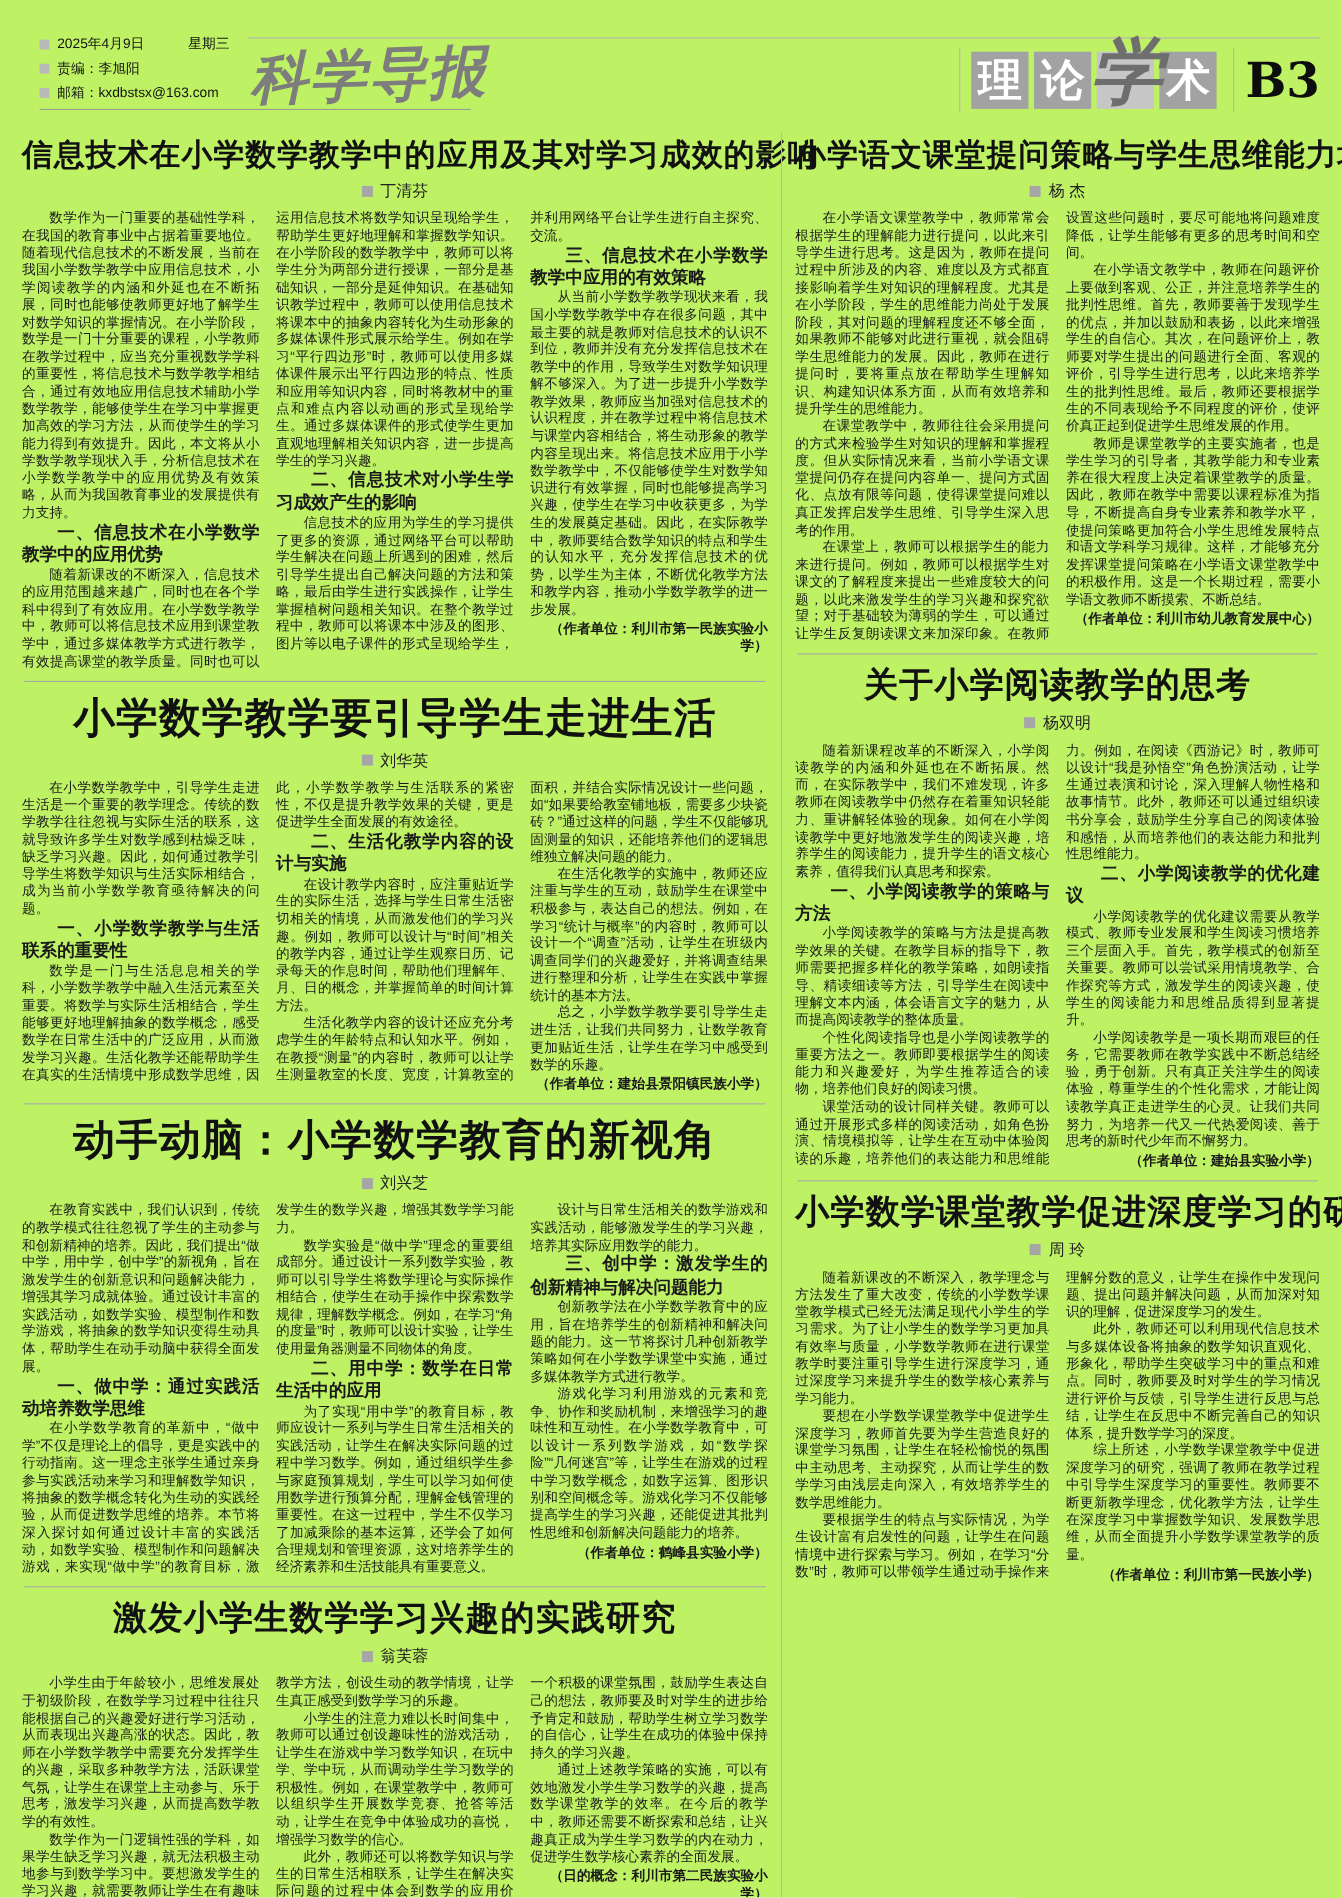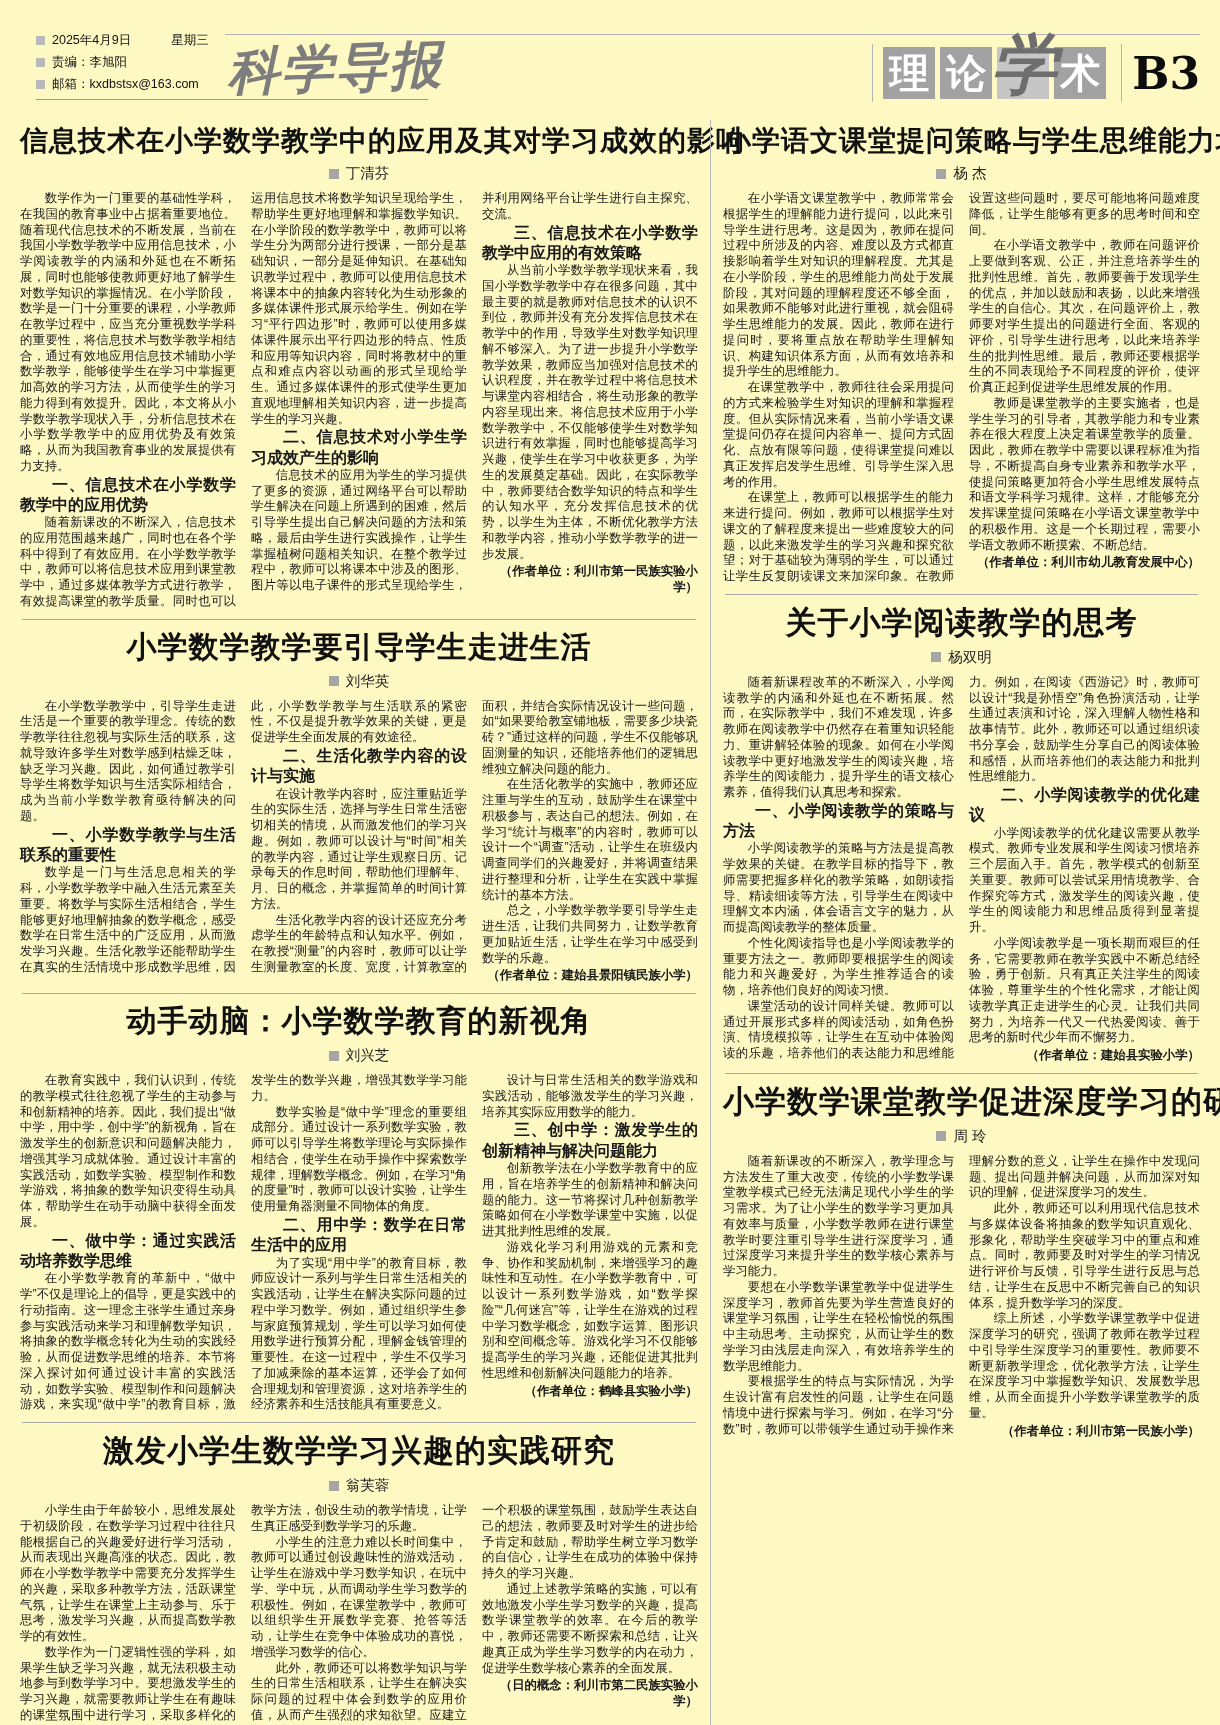--- a/index.html
+++ b/index.html
@@ -1,16 +1,16 @@
 <!DOCTYPE html>
 <html><head>
 <meta charset="utf-8">
 <style>
   html,body{margin:0;padding:0;background:#e8e8e4;}
-  .page{position:relative;width:1220px;height:1725px;margin:0 auto;background:#fef9c3;
+  .page{position:relative;width:1220px;height:1725px;margin:0 auto;background:#bef264;
         font-family:"Liberation Sans","DejaVu Sans",sans-serif;color:#1c1c1c;overflow:hidden;
         box-sizing:border-box;padding:18px 20px 10px 20px;}
   
   .hdr{position:relative;height:88px;}
   .hdr-info{position:absolute;left:16px;top:12px;width:400px;font-size:12.5px;line-height:1.75;color:#111;}
   .hdr-line{display:flex;align-items:center;gap:7px;white-space:nowrap;}
   .hsq{display:inline-block;width:9px;height:9px;background:#b9b9b9;flex:0 0 auto;}
   .hdr-info .rule{border-bottom:1.5px solid #9a9a9a;margin-top:3px;width:392px;}
   .date-gap{display:inline-block;width:26px;}
   .masthead{position:absolute;left:200px;top:16px;width:230px;text-align:center;
@@ -27,21 +27,21 @@
   .pageno{font-family:"DejaVu Serif","Liberation Serif",serif;font-weight:bold;font-size:44px;color:#0d0d0d;}
   
   .content{display:flex;margin-top:10px;}
   .col-left{width:678px;flex:0 0 auto;}
   .vdivider{width:1px;background:#b8b8b8;margin:4px 12px 0 12px;flex:0 0 auto;}
   .col-right{flex:1 1 auto;min-width:0;}
   article{margin-bottom:2px;}
   .headline{margin:6px 0 2px 0;text-align:center;font-weight:bold;color:#111;
             letter-spacing:1px;white-space:nowrap;}
   .hl-a{font-size:28px;}   
-  .hl-b{font-size:30px;text-align:center;}   
+  .hl-b{font-size:38px;text-align:center;}   
   .hl-c{font-size:31px;}   
   .byline{display:flex;align-items:center;justify-content:center;gap:7px;
           font-size:14.5px;font-weight:normal;color:#222;margin:4px 0 8px 0;}
   .bsq{display:inline-block;width:10px;height:10px;background:#a6a6a6;}
   .abody{column-gap:15px;text-align:justify;font-size:12.4px;line-height:1.27;color:#191919;}
   .cols-3{column-count:3;}
   .cols-2{column-count:2;}
   .body-p{margin:0;text-indent:2em;}
   .subhead{margin:0;text-indent:2em;font-weight:bold;font-size:16px;}
   .attr{margin:2px 0 0 0;text-align:right;font-weight:bold;}
@@ -141,21 +141,21 @@
         </div>
         <div class="abody cols-3">
             <p class="body-p">在教育实践中，我们认识到，传统的教学模式往往忽视了学生的主动参与和创新精神的培养。因此，我们提出“做中学，用中学，创中学”的新视角，旨在激发学生的创新意识和问题解决能力，增强其学习成就体验。通过设计丰富的实践活动，如数学实验、模型制作和数学游戏，将抽象的数学知识变得生动具体，帮助学生在动手动脑中获得全面发展。</p>
             <h4 class="subhead">一、做中学：通过实践活动培养数学思维</h4>
             <p class="body-p">在小学数学教育的革新中，“做中学”不仅是理论上的倡导，更是实践中的行动指南。这一理念主张学生通过亲身参与实践活动来学习和理解数学知识，将抽象的数学概念转化为生动的实践经验，从而促进数学思维的培养。本节将深入探讨如何通过设计丰富的实践活动，如数学实验、模型制作和问题解决游戏，来实现“做中学”的教育目标，激发学生的数学兴趣，增强其数学学习能力。</p>
             <p class="body-p">数学实验是“做中学”理念的重要组成部分。通过设计一系列数学实验，教师可以引导学生将数学理论与实际操作相结合，使学生在动手操作中探索数学规律，理解数学概念。例如，在学习“角的度量”时，教师可以设计实验，让学生使用量角器测量不同物体的角度。</p>
             <h4 class="subhead">二、用中学：数学在日常生活中的应用</h4>
             <p class="body-p">为了实现“用中学”的教育目标，教师应设计一系列与学生日常生活相关的实践活动，让学生在解决实际问题的过程中学习数学。例如，通过组织学生参与家庭预算规划，学生可以学习如何使用数学进行预算分配，理解金钱管理的重要性。在这一过程中，学生不仅学习了加减乘除的基本运算，还学会了如何合理规划和管理资源，这对培养学生的经济素养和生活技能具有重要意义。</p>
             <p class="body-p">设计与日常生活相关的数学游戏和实践活动，能够激发学生的学习兴趣，培养其实际应用数学的能力。</p>
             <h4 class="subhead">三、创中学：激发学生的创新精神与解决问题能力</h4>
-            <p class="body-p">创新教学法在小学数学教育中的应用，旨在培养学生的创新精神和解决问题的能力。这一节将探讨几种创新教学策略如何在小学数学课堂中实施，以促进其批判性思维的发展。</p>
+            <p class="body-p">创新教学法在小学数学教育中的应用，旨在培养学生的创新精神和解决问题的能力。这一节将探讨几种创新教学策略如何在小学数学课堂中实施，通过多媒体教学方式进行教学。</p>
             <p class="body-p">游戏化学习利用游戏的元素和竞争、协作和奖励机制，来增强学习的趣味性和互动性。在小学数学教育中，可以设计一系列数学游戏，如“数学探险”“几何迷宫”等，让学生在游戏的过程中学习数学概念，如数字运算、图形识别和空间概念等。游戏化学习不仅能够提高学生的学习兴趣，还能促进其批判性思维和创新解决问题能力的培养。</p>
             <p class="attr">（作者单位：鹤峰县实验小学）</p>
           </div>
       </article>
 
       <div class="hrule"></div>
 
       <article>
         <h2 class="headline hl-c">激发小学生数学学习兴趣的实践研究</h2>
         <div class="byline">

